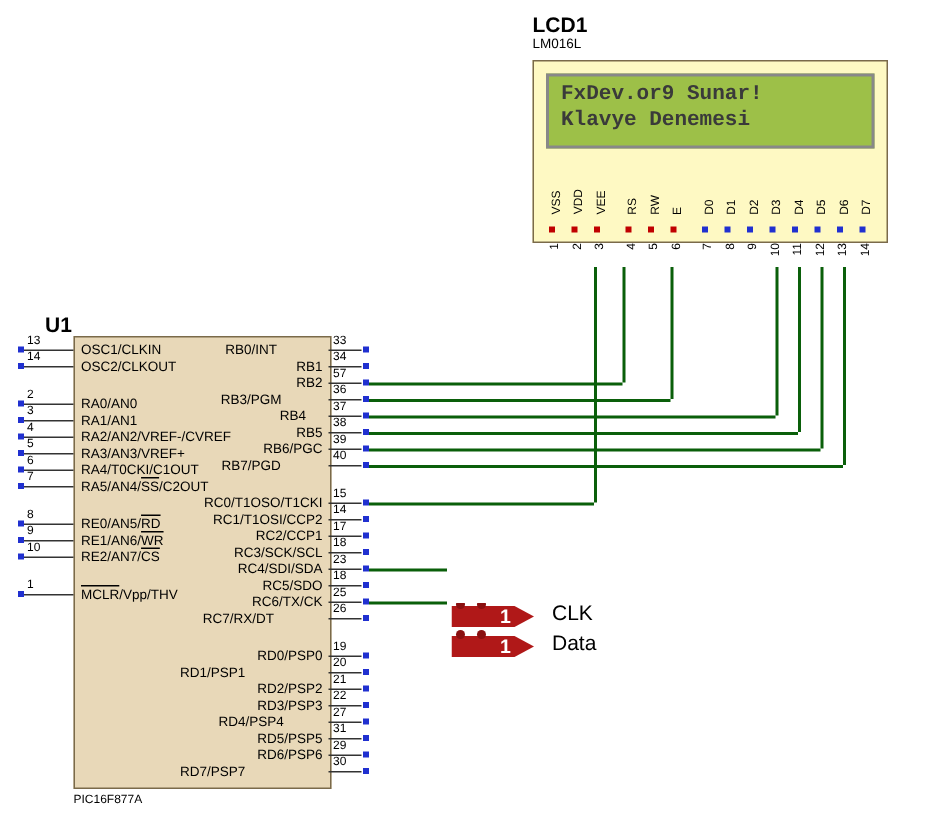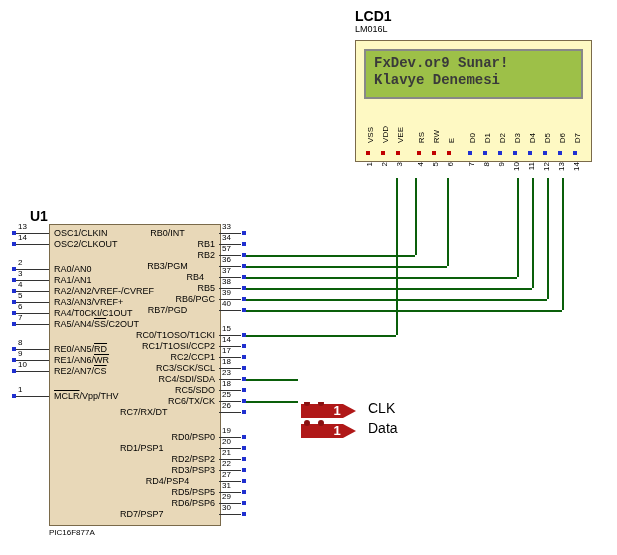--- a/index.html
+++ b/index.html
@@ -280,21 +280,21 @@
       <span class="pin-num" style="position: absolute; left: 222px; top: -8px;">18</span>
       <span class="marker-blue" style="position: absolute; left: 242px; top: 1px;"></span>
     </div>
     <div class="abs" style="left: 0px; top: 168px; width: 260px;">
       <span style="position: absolute; right: 45px; left: 120px; top: -2px; text-align: right;">RC6/TX/CK</span>
       <span style="position: absolute; left: 219px; top: 3px; width: 22px; height: 1px; background: rgb(51, 51, 51);"></span>
       <span class="pin-num" style="position: absolute; left: 222px; top: -8px;">25</span>
       <span class="marker-blue" style="position: absolute; left: 242px; top: 1px;"></span>
     </div>
     <div class="abs" style="left: 0px; top: 179px; width: 260px;">
-      <span style="position: absolute; right: 62px; left: 120px; top: -2px; text-align: left;">RC7/RX/DT</span>
+      <span style="position: absolute; right: 62px; left: 120px; top: -2px; text-align: center;">RC7/RX/DT</span>
       <span style="position: absolute; left: 219px; top: 3px; width: 22px; height: 1px; background: rgb(51, 51, 51);"></span>
       <span class="pin-num" style="position: absolute; left: 222px; top: -8px;">26</span>
       <span class="marker-blue" style="position: absolute; left: 242px; top: 1px;"></span>
     </div>
     <div class="abs" style="left: 0px; top: 204px; width: 260px;">
       <span style="position: absolute; right: 45px; left: 120px; top: -2px; text-align: right;">RD0/PSP0</span>
       <span style="position: absolute; left: 219px; top: 3px; width: 22px; height: 1px; background: rgb(51, 51, 51);"></span>
       <span class="pin-num" style="position: absolute; left: 222px; top: -8px;">19</span>
       <span class="marker-blue" style="position: absolute; left: 242px; top: 1px;"></span>
     </div>

